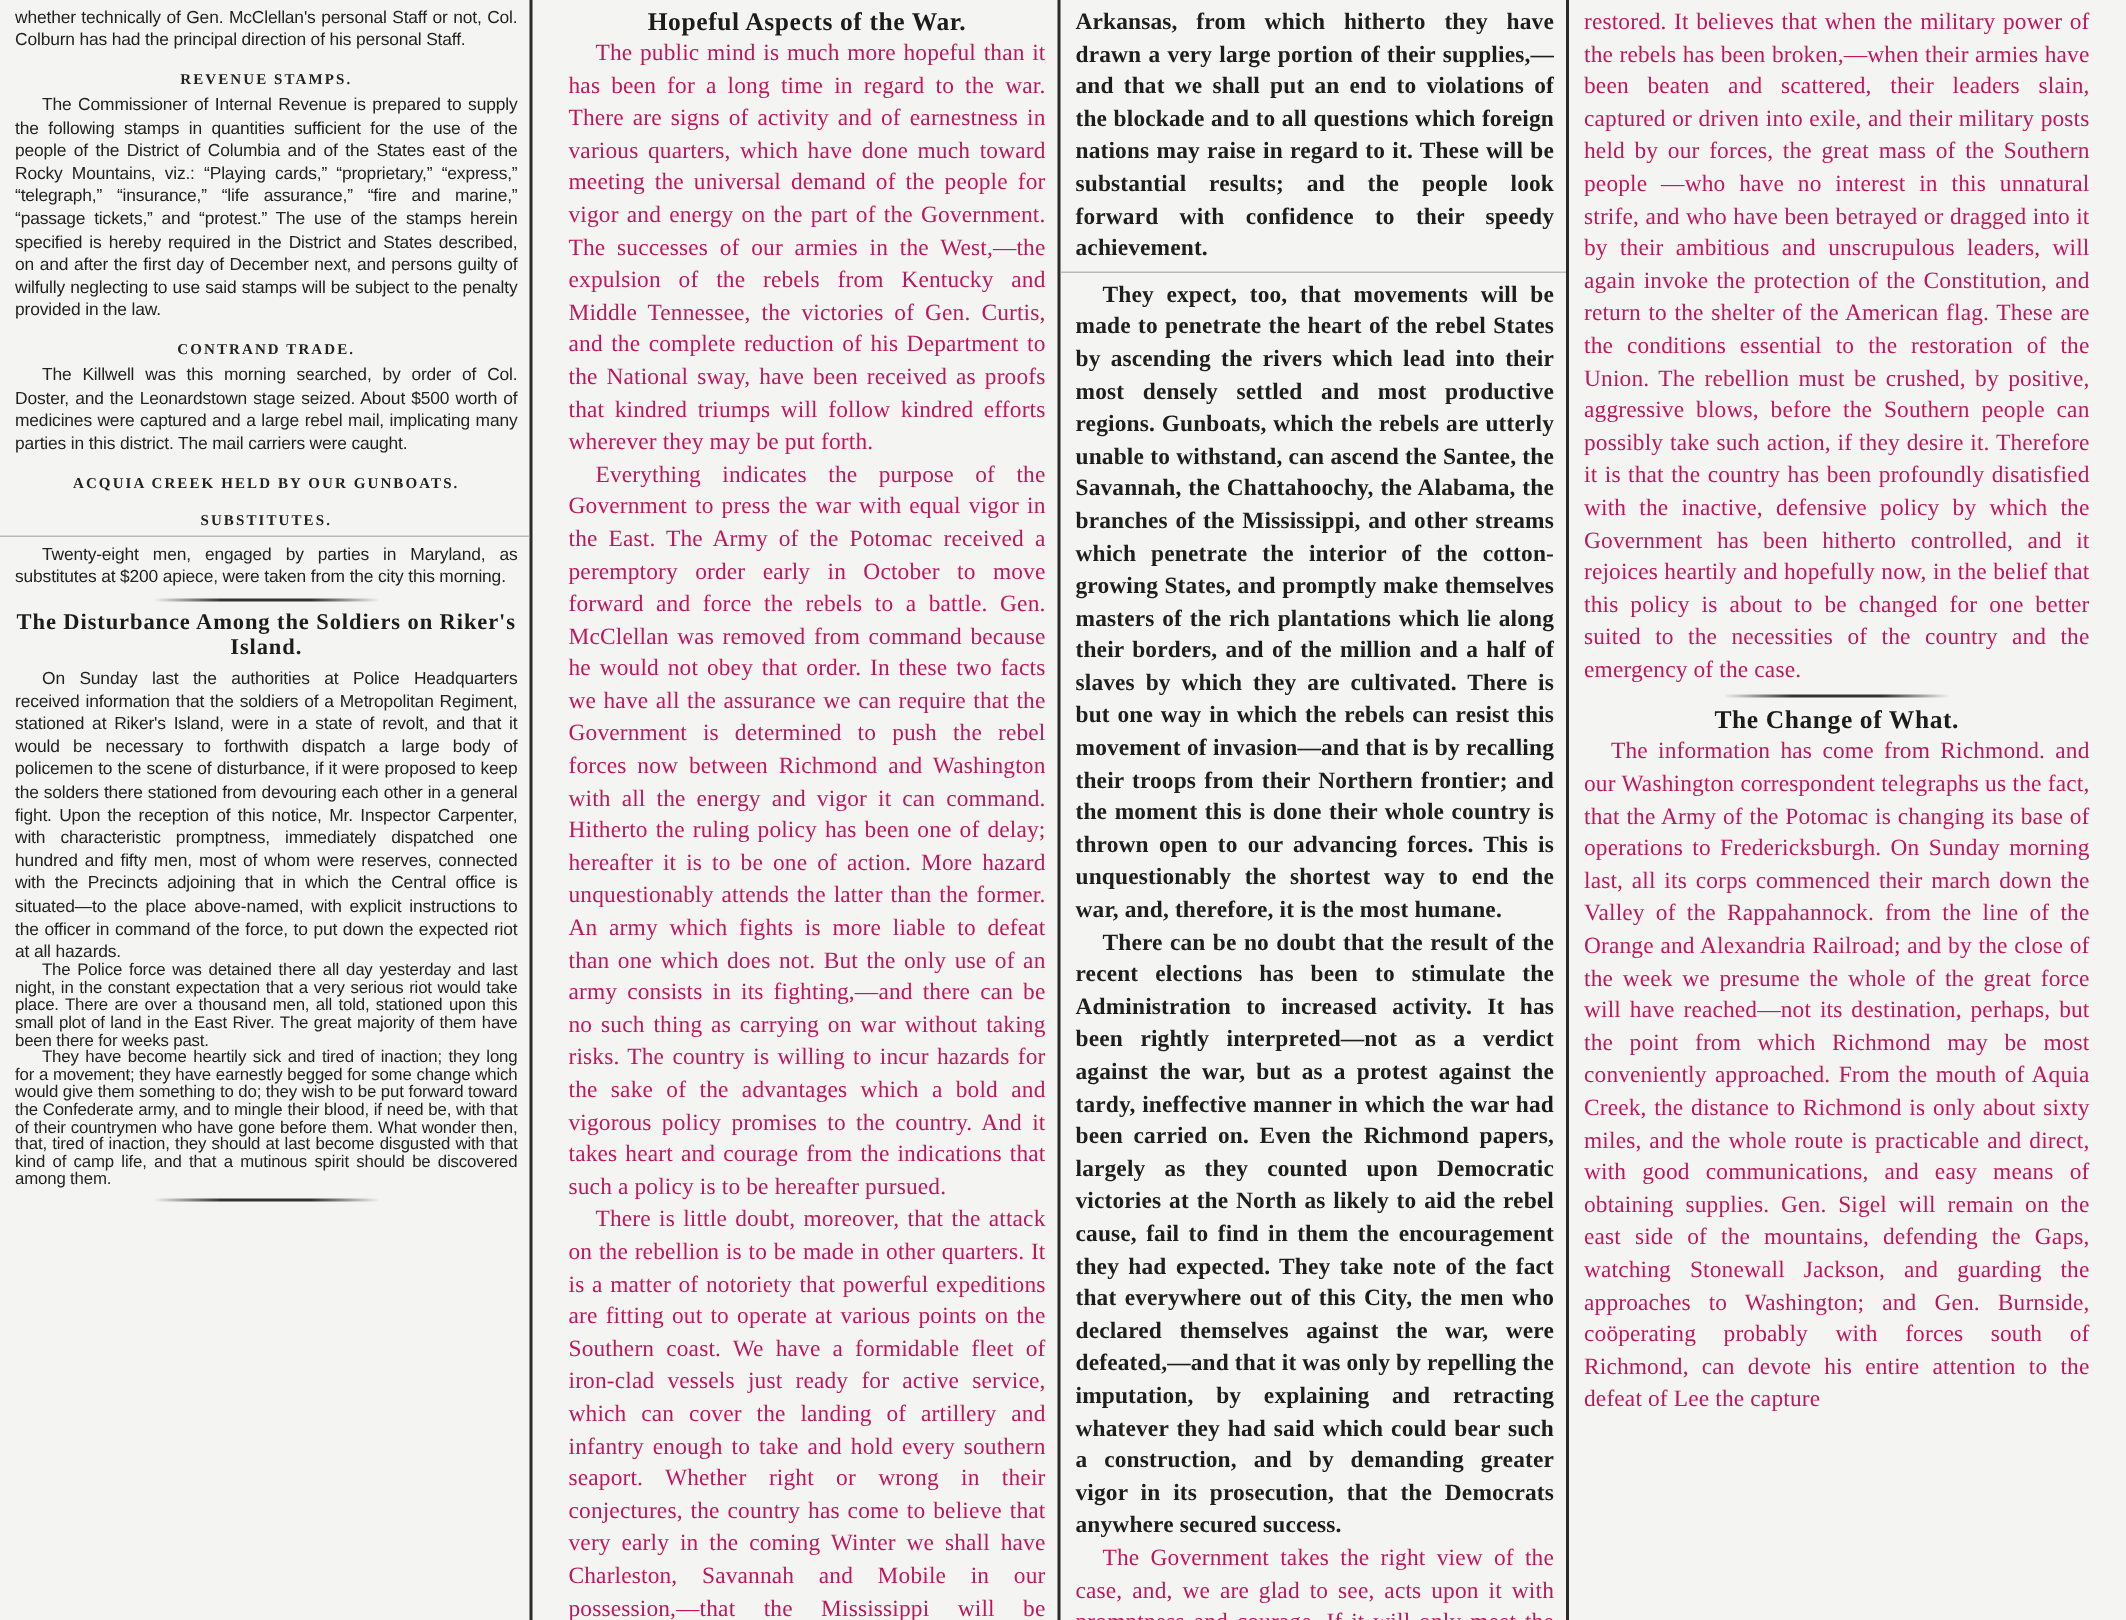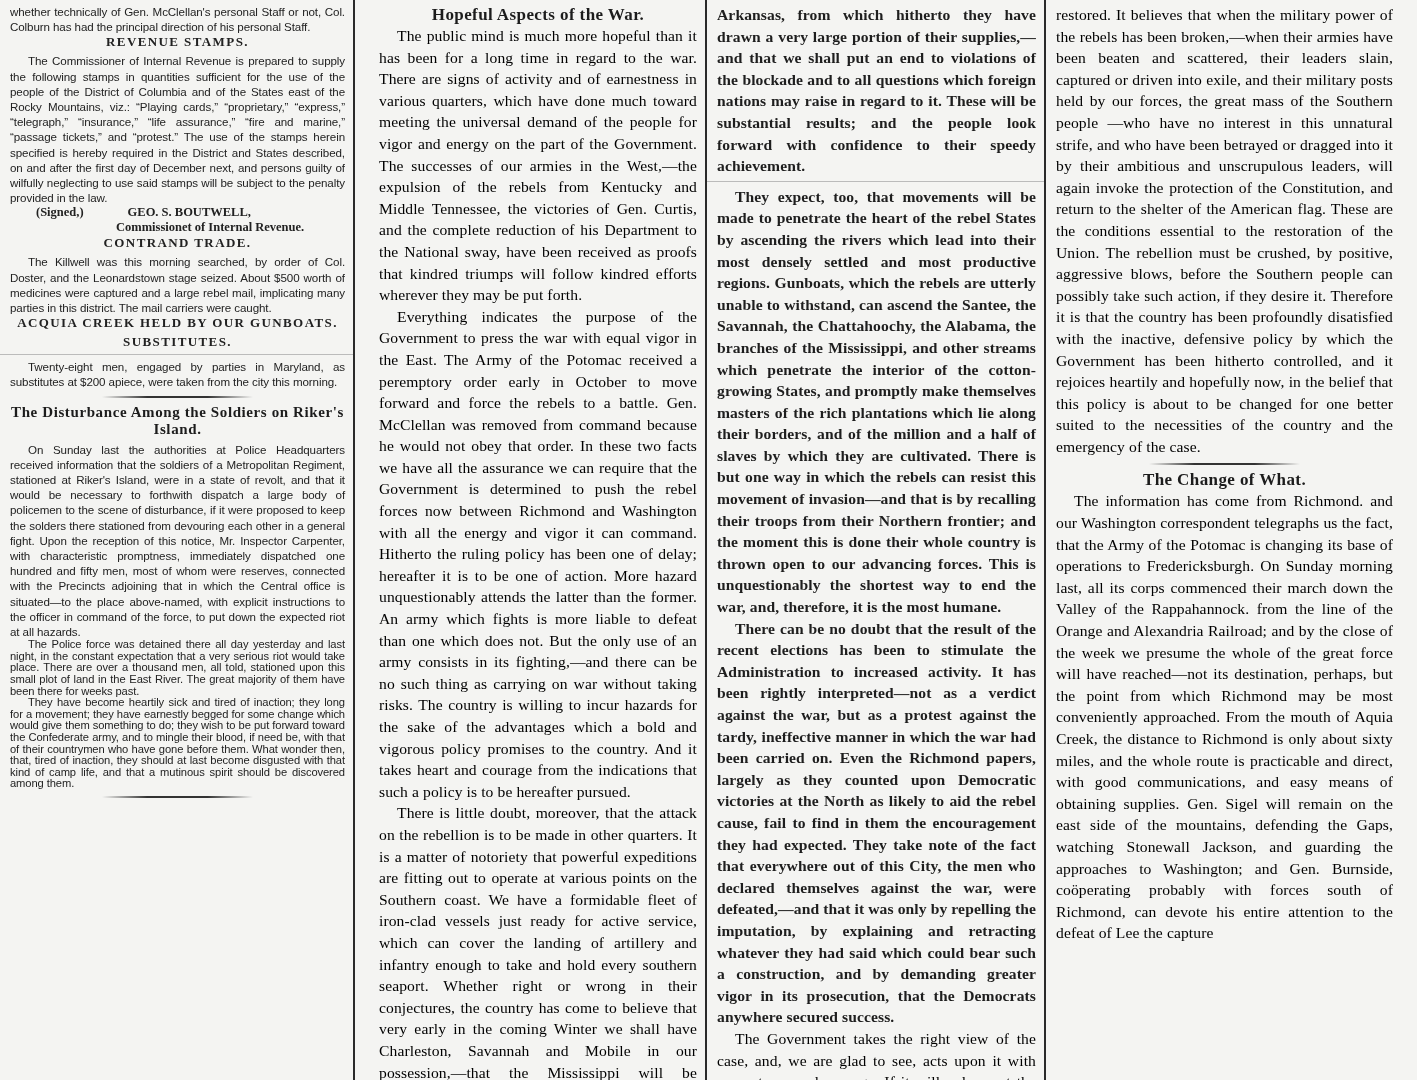--- a/index.html
+++ b/index.html
@@ -40,29 +40,29 @@
     .small .cramped p { font-size: 11.2px; line-height: 11.6px; }
 
     
     .large p {
       font-size: 15.6px;
       line-height: 21.6px;
       letter-spacing: 0.1px;
       font-weight: bold;
       color: #1e1e1e;
     }
-    .large .mid p { font-weight: normal; color: #000000; }
+    .large .mid p { font-weight: normal; color: #be185d; }
 
     .subhead {
       text-align: center;
       font-family: "Liberation Serif", serif;
       font-weight: bold;
-      font-size: 13px;
+      font-size: 10px;
       letter-spacing: 1.4px;
-      margin: 0 0 3px 0;
+      margin: 14px 0 3px 0;
       color: #222;
     }
     .headline {
       text-align: center;
       font-weight: bold;
       font-size: 15px;
       line-height: 17px;
       letter-spacing: 0.6px;
       margin: 2px 0 4px 0;
       color: #1c1c1c;
@@ -102,27 +102,20 @@
 </head>
 <body>
 
 <div class="page">
 
   <div class="col col1 small">
     <p class="noindent">whether technically of Gen. McClellan's personal Staff or not, Col. Colburn has had the principal direction of his personal Staff.</p>
 
     <div class="subhead">REVENUE STAMPS.</div>
     <p>The Commissioner of Internal Revenue is prepared to supply the following stamps in quantities sufficient for the use of the people of the District of Columbia and of the States east of the Rocky Mountains, viz.: “Playing cards,” “proprietary,” “express,” “telegraph,” “insurance,” “life assurance,” “fire and marine,” “passage tickets,” and “protest.” The use of the stamps herein specified is hereby required in the District and States described, on and after the first day of December next, and persons guilty of wilfully neglecting to use said stamps will be subject to the penalty provided in the law.</p>
-    <div class="sig">
-      <div class="row1">
-        <span>(Signed,)</span>
-        <span>GEO. S. BOUTWELL,</span>
-      </div>
-      <div class="row2">Commissionet of Internal Revenue.</div>
-    </div>
 
     <div class="subhead">CONTRAND TRADE.</div>
     <p>The Killwell was this morning searched, by order of Col. Doster, and the Leonardstown stage seized. About $500 worth of medicines were captured and a large rebel mail, implicating many parties in this district. The mail carriers were caught.</p>
 
     <div class="subhead">ACQUIA CREEK HELD BY OUR GUNBOATS.</div>
 
     <div class="subhead">SUBSTITUTES.</div>
     <div class="hsep"></div>
     <p>Twenty-eight men, engaged by parties in Maryland, as substitutes at $200 apiece, were taken from the city this morning.</p>
 

